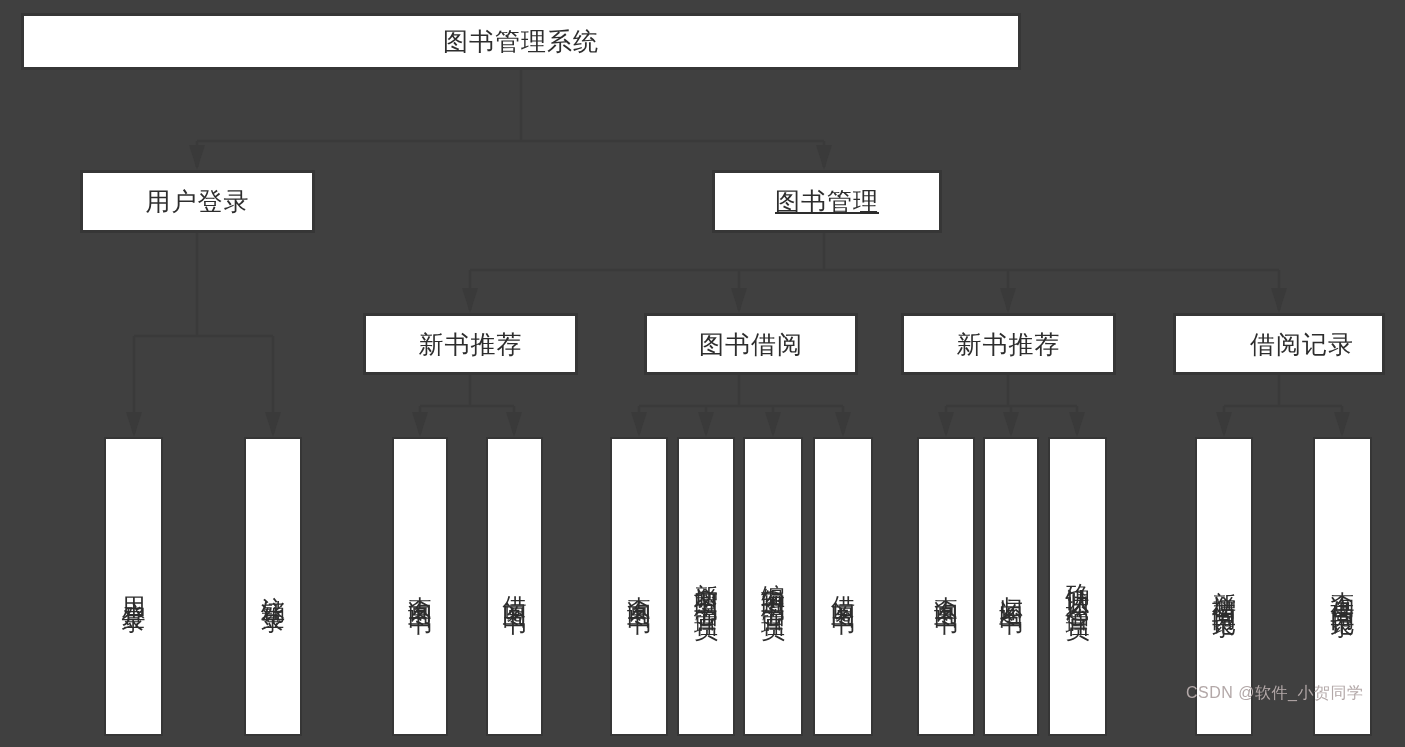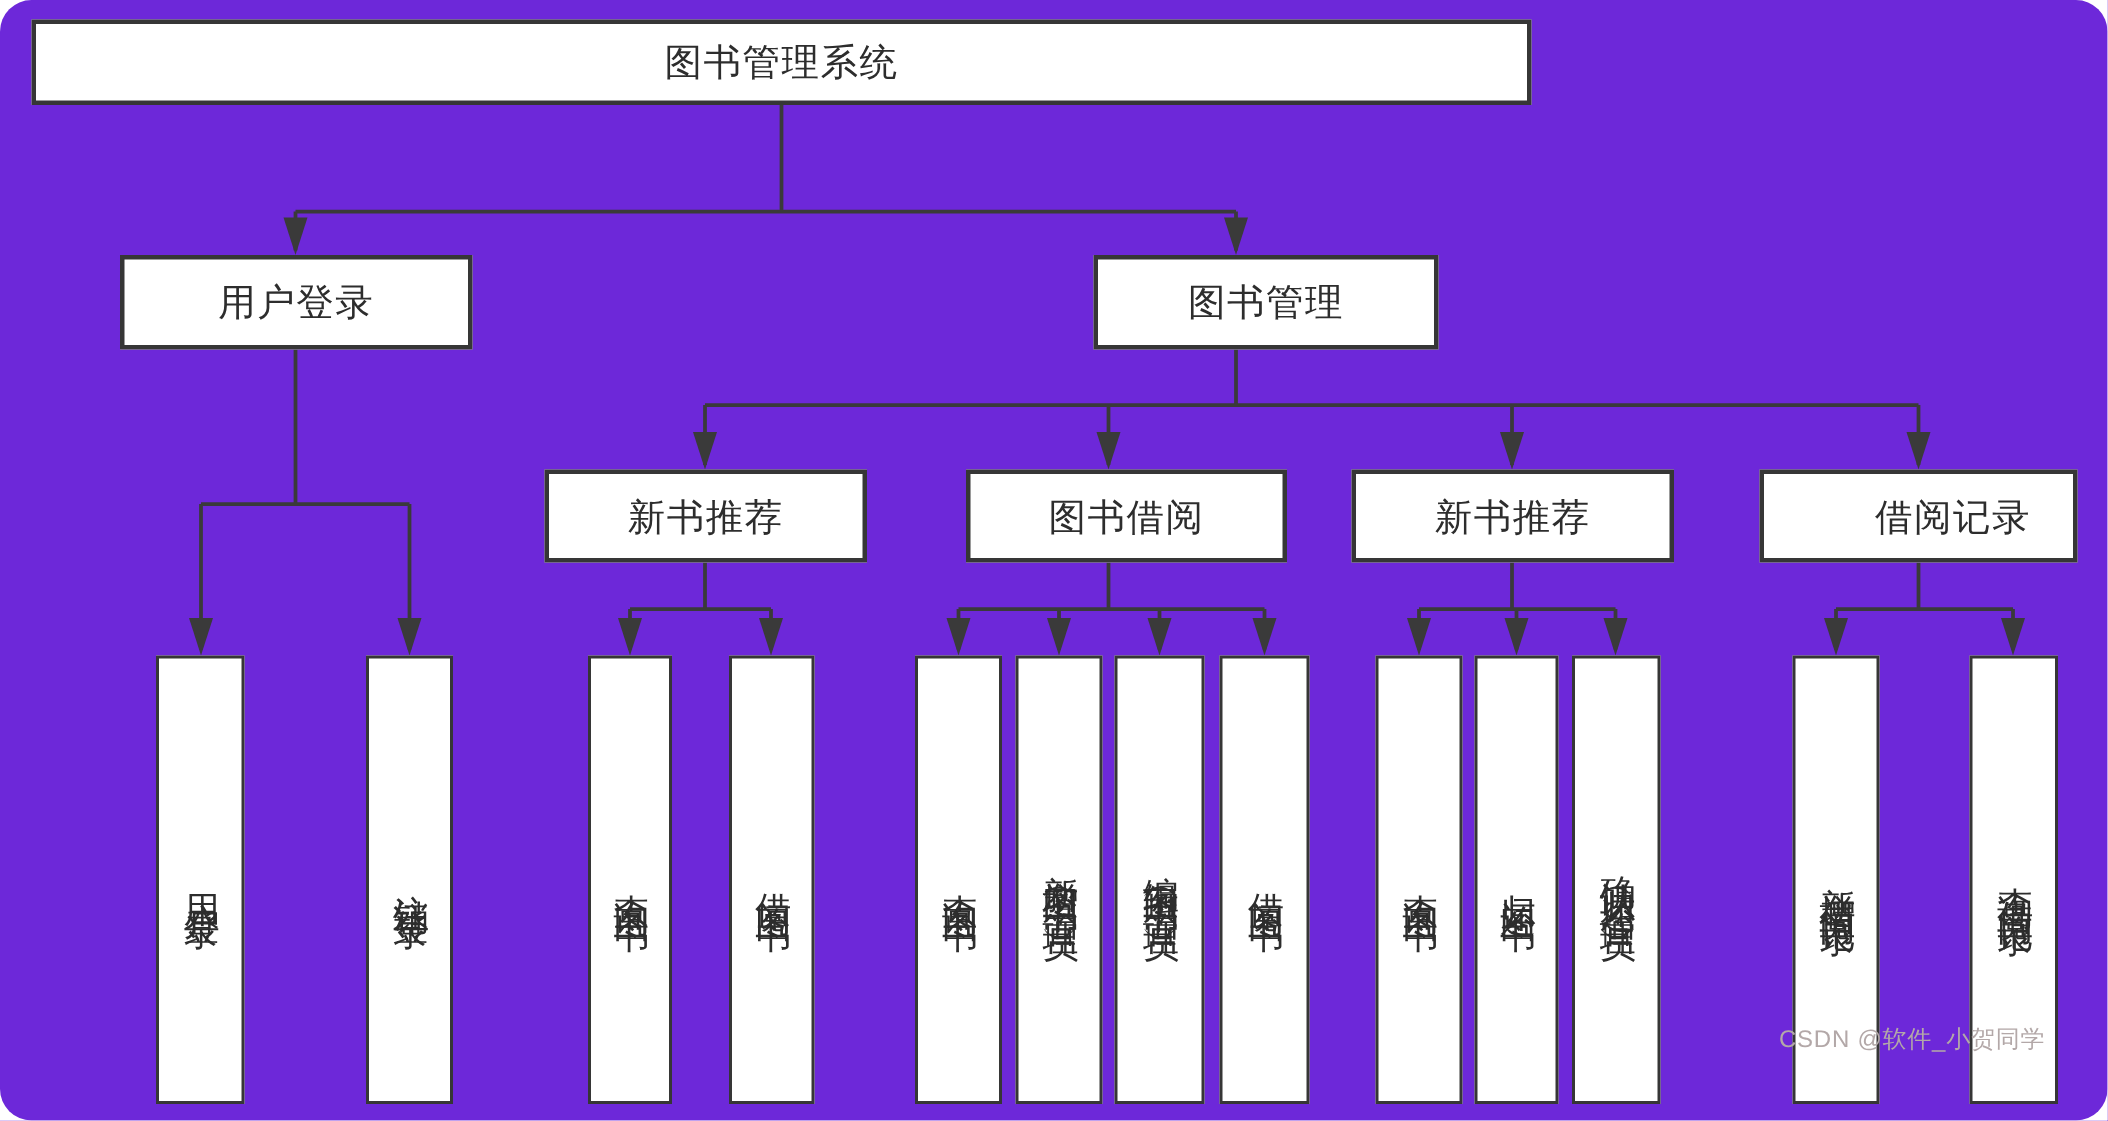--- a/index.html
+++ b/index.html
@@ -1,22 +1,21 @@
 <!DOCTYPE html>
 <html><head>
 <meta charset="utf-8">
 <style>
   html,body { margin:0; padding:0; background:#ffffff; }
   .canvas {
     position:relative;
     width:1405px; height:747px;
-    background:#6d28d9;
+    background:#404040;
     font-family:"Liberation Sans", sans-serif;
     overflow:hidden;
-    border-radius:21px;
   }
   .wires { position:absolute; left:0; top:0; width:1405px; height:747px; }
   .box {
     position:absolute;
     background:#ffffff;
     border:3px solid #363636;
     box-sizing:border-box;
     display:flex; align-items:center; justify-content:center;
     font-size:25px; color:#2d2d2d;
     white-space:nowrap;
@@ -80,21 +79,21 @@
       <path d="M1011 437 l-8 -25 h16 z"></path>
       <path d="M1077 437 l-8 -25 h16 z"></path>
       <path d="M1224 437 l-8 -25 h16 z"></path>
       <path d="M1342 437 l-8 -25 h16 z"></path>
     </g>
   </svg>
 
   <div class="box" style="left:21px; top:13px; width:1000px; height:57px;">图书管理系统</div>
 
   <div class="box" style="left:80px; top:170px; width:235px; height:63px;">用户登录</div>
-  <div class="box" style="left:729px; top:170px; width:230px; height:63px;">图书管理</div>
+  <div class="box" style="left:712px; top:170px; width:230px; height:63px;text-decoration:underline;">图书管理</div>
 
   <div class="box" style="left:363px; top:313px; width:215px; height:62px;">新书推荐</div>
   <div class="box" style="left:632px; top:313px; width:214px; height:62px;margin-left:12px;">图书借阅</div>
   <div class="box" style="left:901px; top:313px; width:215px; height:62px;">新书推荐</div>
   <div class="box" style="left:1173px; top:313px; width:212px; height:62px;padding-left:46px;">借阅记录</div>
 
   <div class="box leaf" style="left:104px; top:437px; width:59px; height:299px;">用户登录</div>
   <div class="box leaf" style="left:244px; top:437px; width:58px; height:299px;">注销登录</div>
 
   <div class="box leaf" style="left:392px; top:437px; width:56px; height:299px;">查询图书</div>

